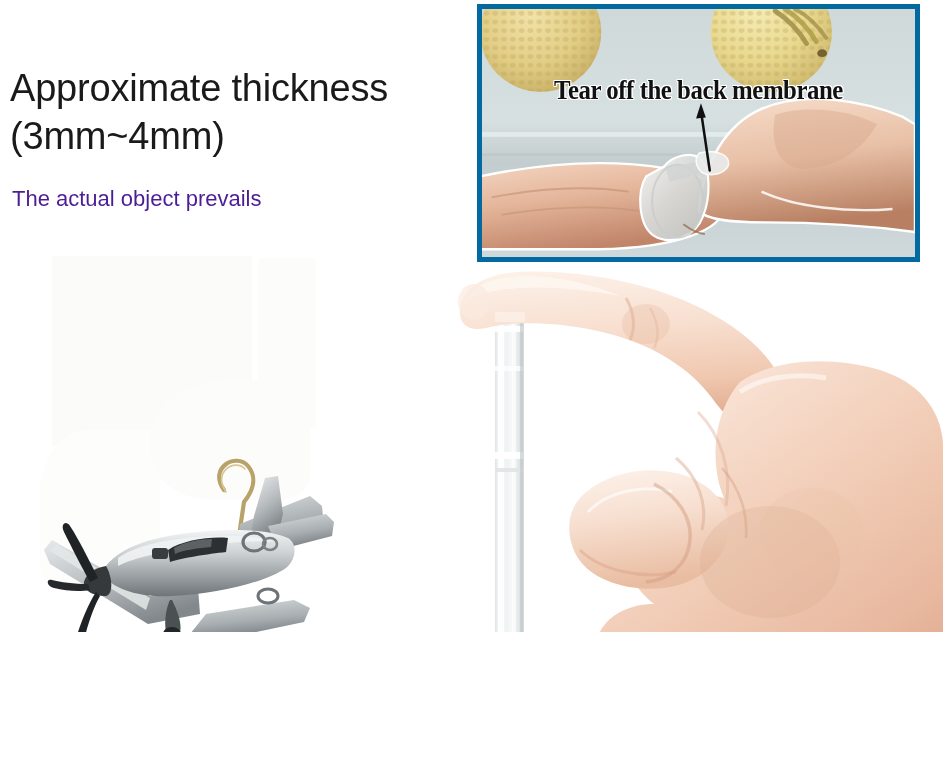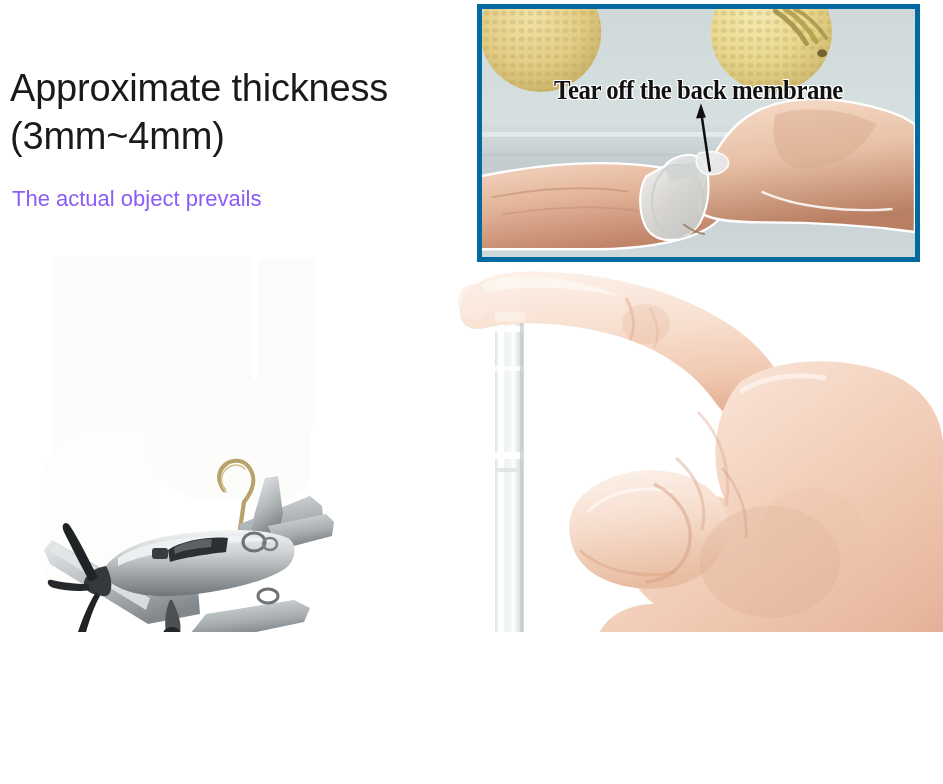--- a/index.html
+++ b/index.html
@@ -33,21 +33,21 @@
     color: #1a1a1a;
     letter-spacing: -0.2px;
     white-space: pre-line;
     margin: 0;
   }
   #subline {
     font-family: "Liberation Sans", sans-serif;
     font-size: 22px;
     line-height: 30px;
     font-weight: 400;
-    color: #8b5cf6;
+    color: #4c1d95;
     margin: 24px 0 0 2px;
   }
 
   
   .ghost {
     position: absolute;
     background: #fbfbf9;
     border-radius: 3px;
     pointer-events: none;
   }

